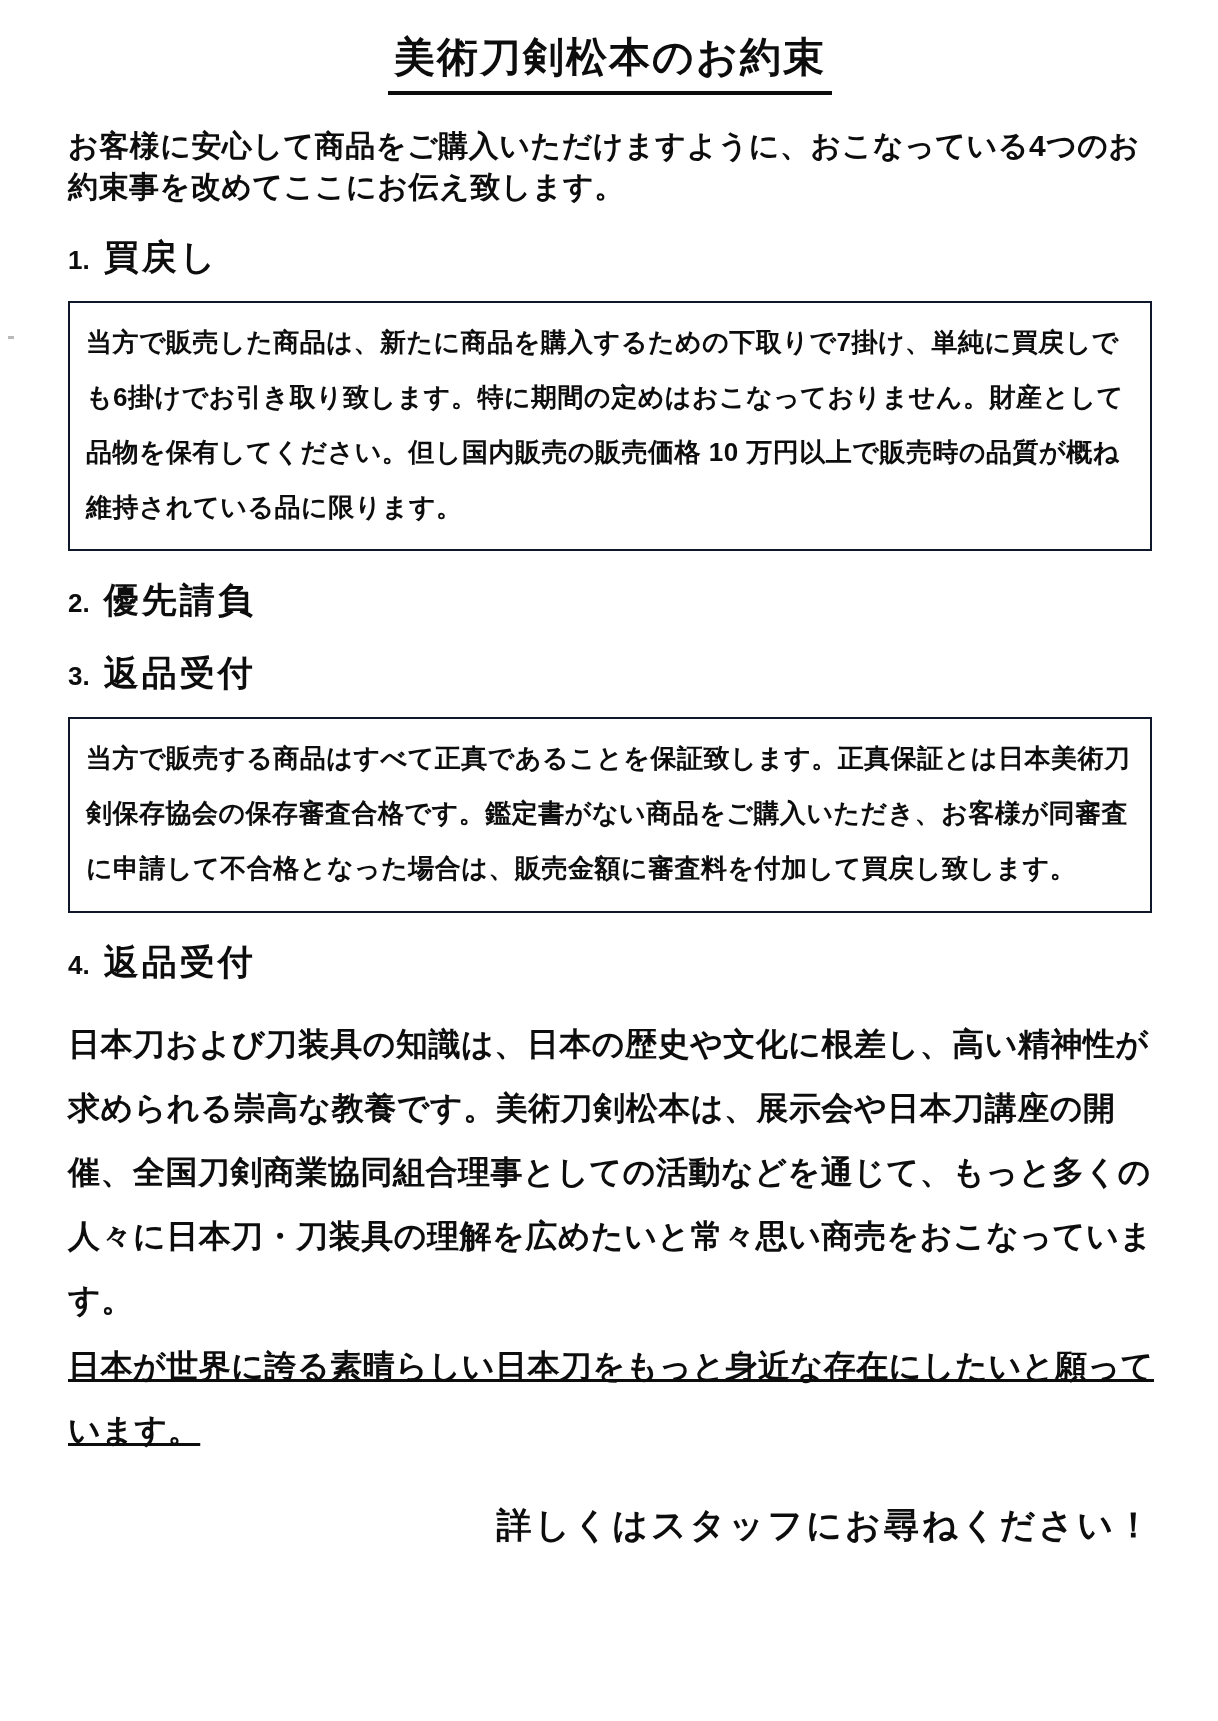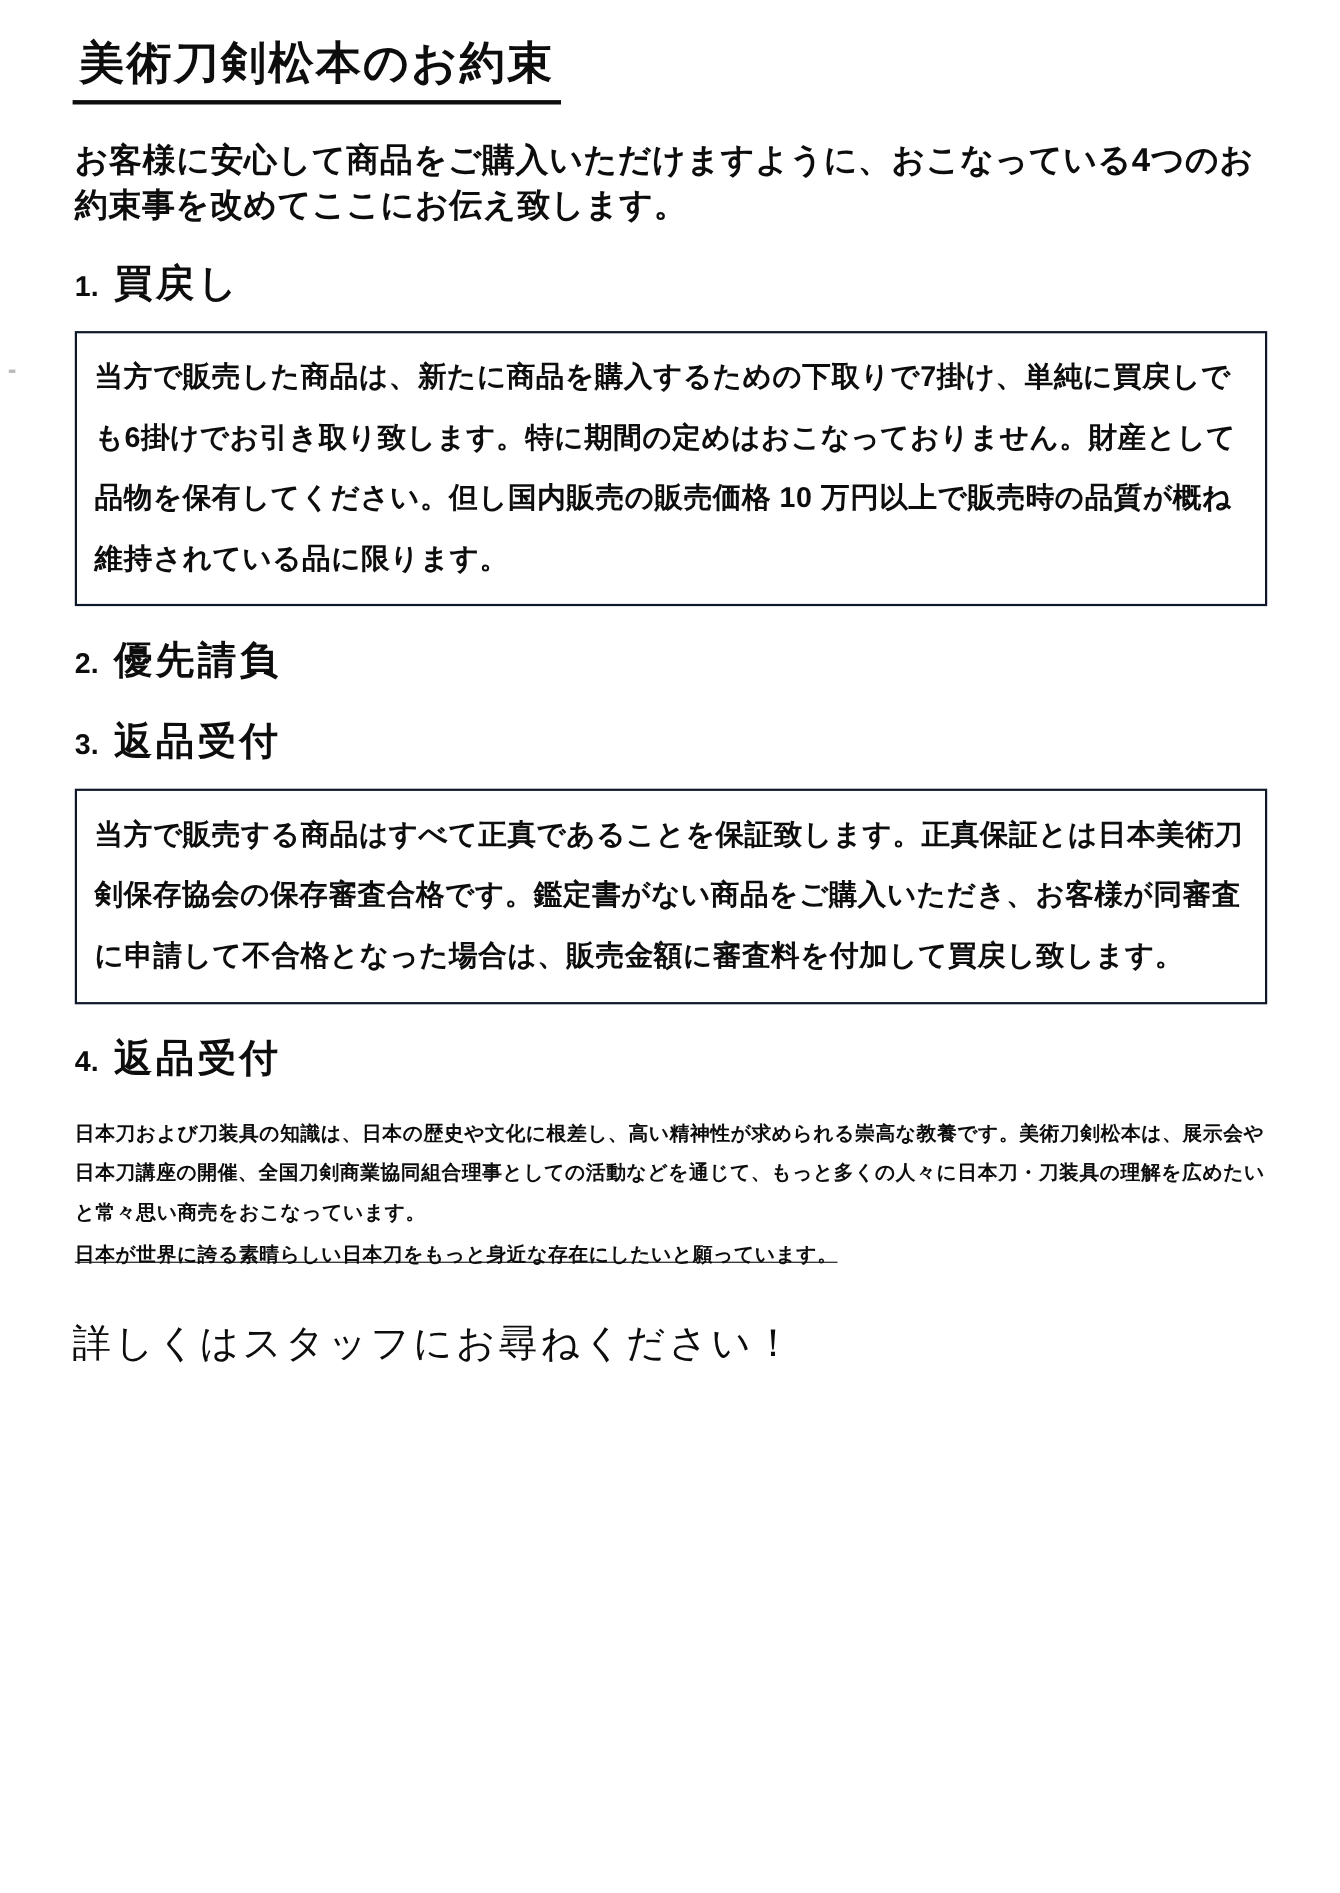--- a/index.html
+++ b/index.html
@@ -25,20 +25,21 @@
   
   .speck {
     position: absolute;
     left: 8px;
     top: 336px;
     width: 6px;
     height: 3px;
     background: #b9b9b9;
   }
   .title-wrap {
+    text-align: center;
     margin: 4px 0 30px 0;
   }
   .doc-title {
     display: inline-block;
     font-size: 41px;
     font-weight: bold;
     letter-spacing: 2px;
     margin: 0;
     padding: 0 6px 6px 6px;
     border-bottom: 4px solid #0d0d0d;
@@ -71,34 +72,34 @@
     margin: 0 2px 6px 2px;
   }
   .box p {
     margin: 0;
     font-size: 26px;
     font-weight: bold;
     line-height: 2.12;
     letter-spacing: 0.5px;
   }
   .closing {
-    font-size: 18px;
+    font-size: 32px;
     font-weight: bold;
     line-height: 2.0;
     margin: 26px 0 0 2px;
     letter-spacing: 0.5px;
   }
   .closing.second {
     margin-top: 2px;
     text-decoration: underline;
   }
   .footer-line {
-    text-align: left;
+    text-align: right;
     font-size: 35px;
-    font-weight: normal;
+    font-weight: bold;
     letter-spacing: 3px;
     margin: 40px 0 0 0;
   }
 </style>
 </head>
 <body>
 
 <div class="page">
   <span class="speck"></span>
 

